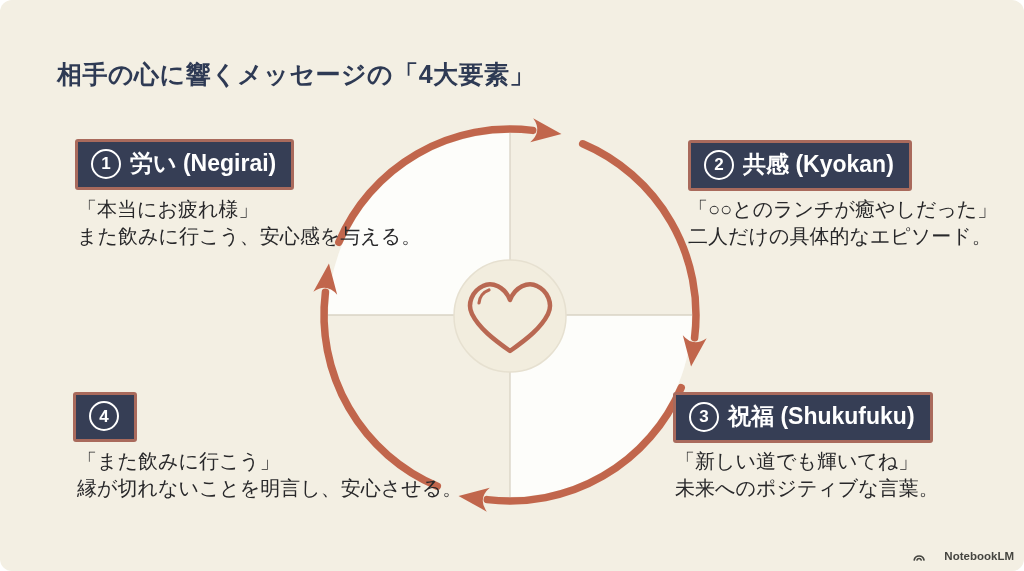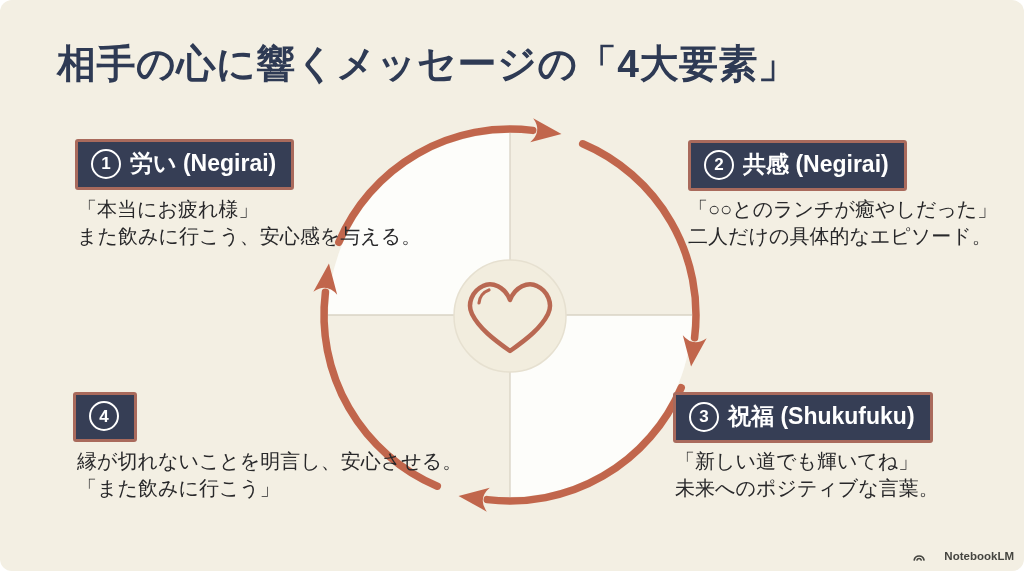--- a/index.html
+++ b/index.html
@@ -12,22 +12,22 @@
     position: relative;
     width: 1024px;
     height: 571px;
     background: #f3efe3;
     border-radius: 12px;
     overflow: hidden;
   }
   .page-title {
     position: absolute;
     left: 57px;
-    top: 37px;
-    font-size: 39px;
+    top: 58px;
+    font-size: 25px;
     font-weight: 800;
     color: #2e3a54;
     letter-spacing: 0.5px;
   }
   .diagram-svg {
     position: absolute;
     left: 0;
     top: 0;
     width: 1024px;
     height: 571px;
@@ -125,42 +125,42 @@
     <span class="circled-num">1</span>
     <span>労い (Negirai)</span>
   </div>
   <div class="desc" style="left:77px; top:196px;">
     <div>「本当にお疲れ様」</div>
     <div>また飲みに行こう、安心感を与える。</div>
   </div>
 
   <div class="element-box" style="left:688px; top:140px;">
     <span class="circled-num">2</span>
-    <span>共感 (Negirai)</span>
+    <span>共感 (Kyokan)</span>
   </div>
   <div class="desc" style="left:688px; top:196px;">
     <div>「○○とのランチが癒やしだった」</div>
     <div>二人だけの具体的なエピソード。</div>
   </div>
 
   <div class="element-box" style="left:673px; top:392px;">
     <span class="circled-num">3</span>
     <span>祝福 (Shukufuku)</span>
   </div>
   <div class="desc" style="left:675px; top:448px;">
     <div>「新しい道でも輝いてね」</div>
     <div>未来へのポジティブな言葉。</div>
   </div>
 
   <div class="element-box" style="left:73px; top:392px;">
     <span class="circled-num">4</span>
   </div>
   <div class="desc" style="left:77px; top:448px;">
+    <div>「また飲みに行こう」</div>
     <div>縁が切れないことを明言し、安心させる。</div>
-    <div>「また飲みに行こう」</div>
   </div>
 
   <div class="watermark">
     <svg width="14" height="13" viewBox="0 0 14 13">
       <g fill="none" stroke="#454540" stroke-width="1.6" stroke-linecap="round">
         <path d="M2.2 11 A5 5 0 0 1 12 11"></path>
         <path d="M5 11 A2.2 2.2 0 0 1 9.2 11"></path>
       </g>
     </svg>
     <span>NotebookLM</span>

